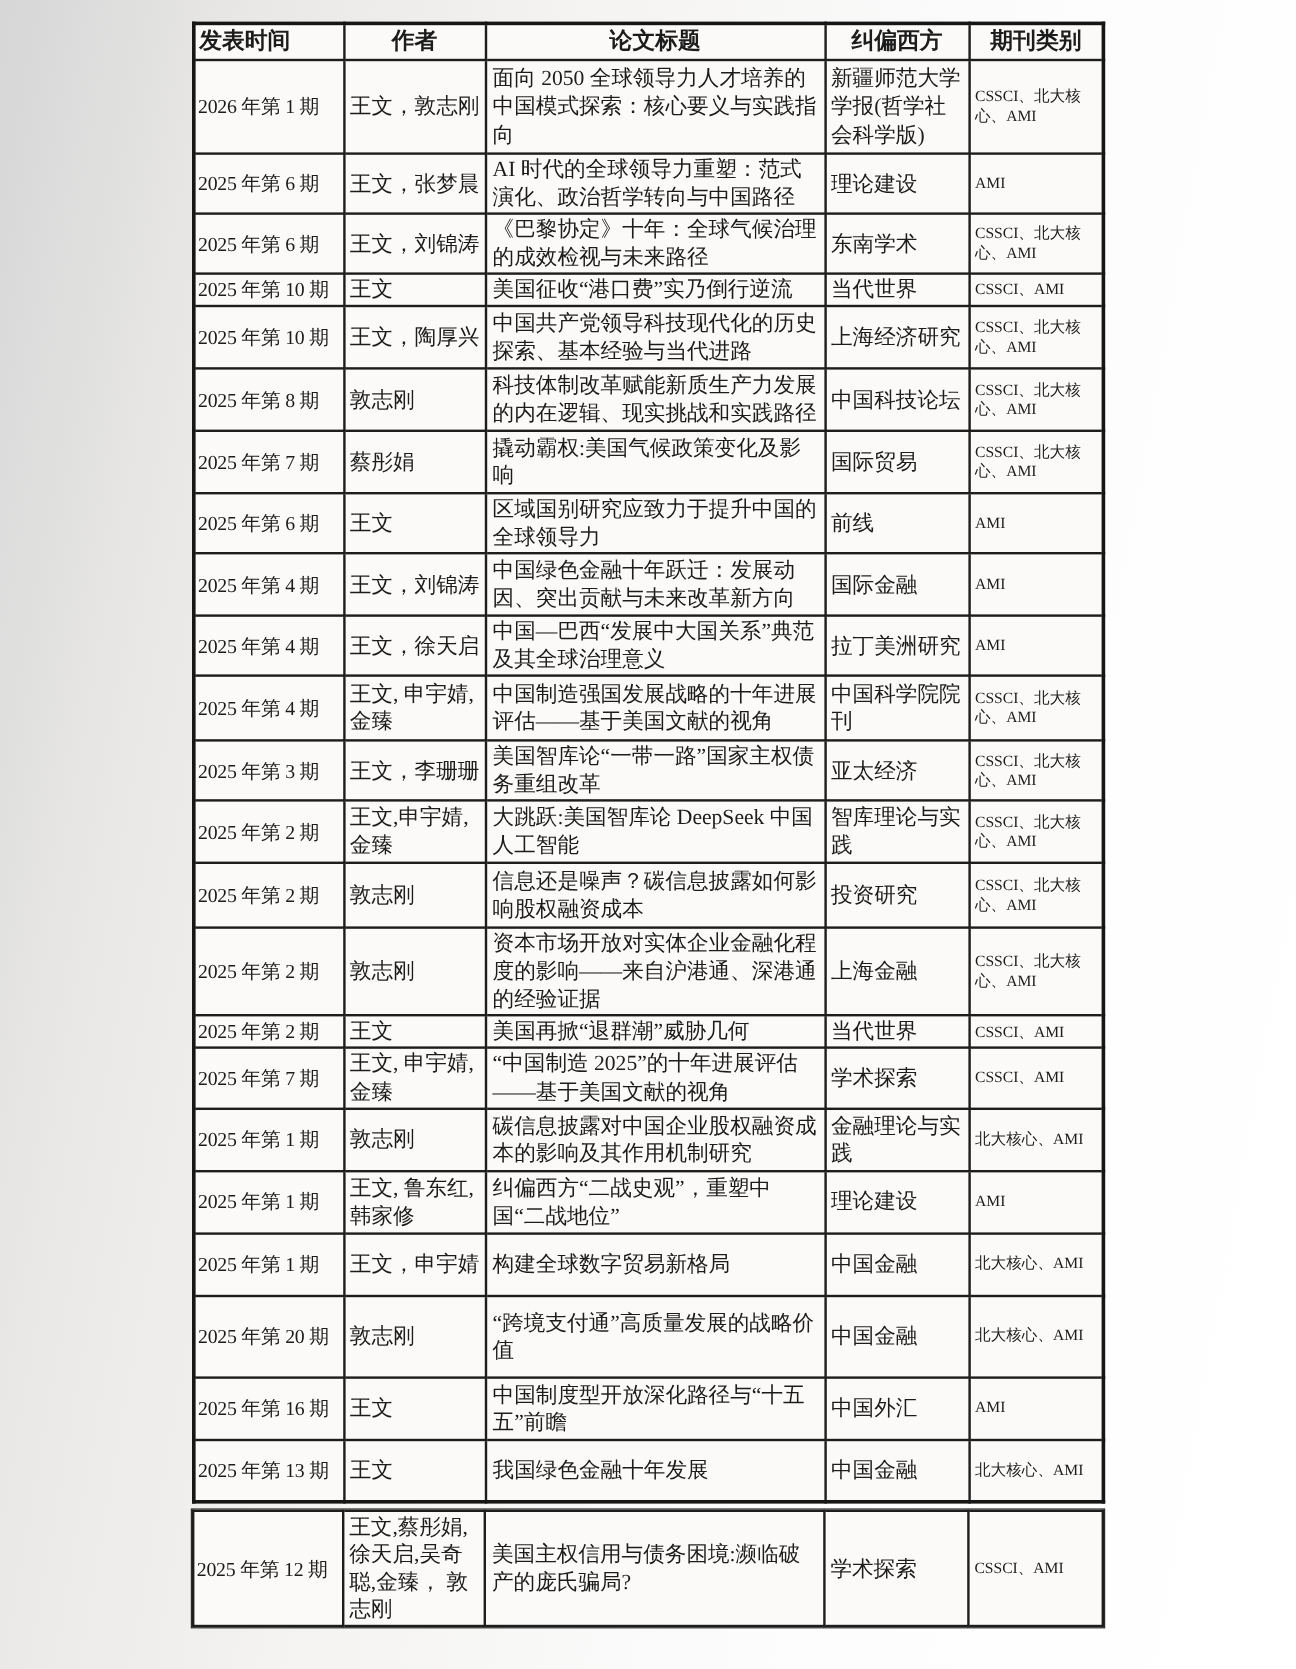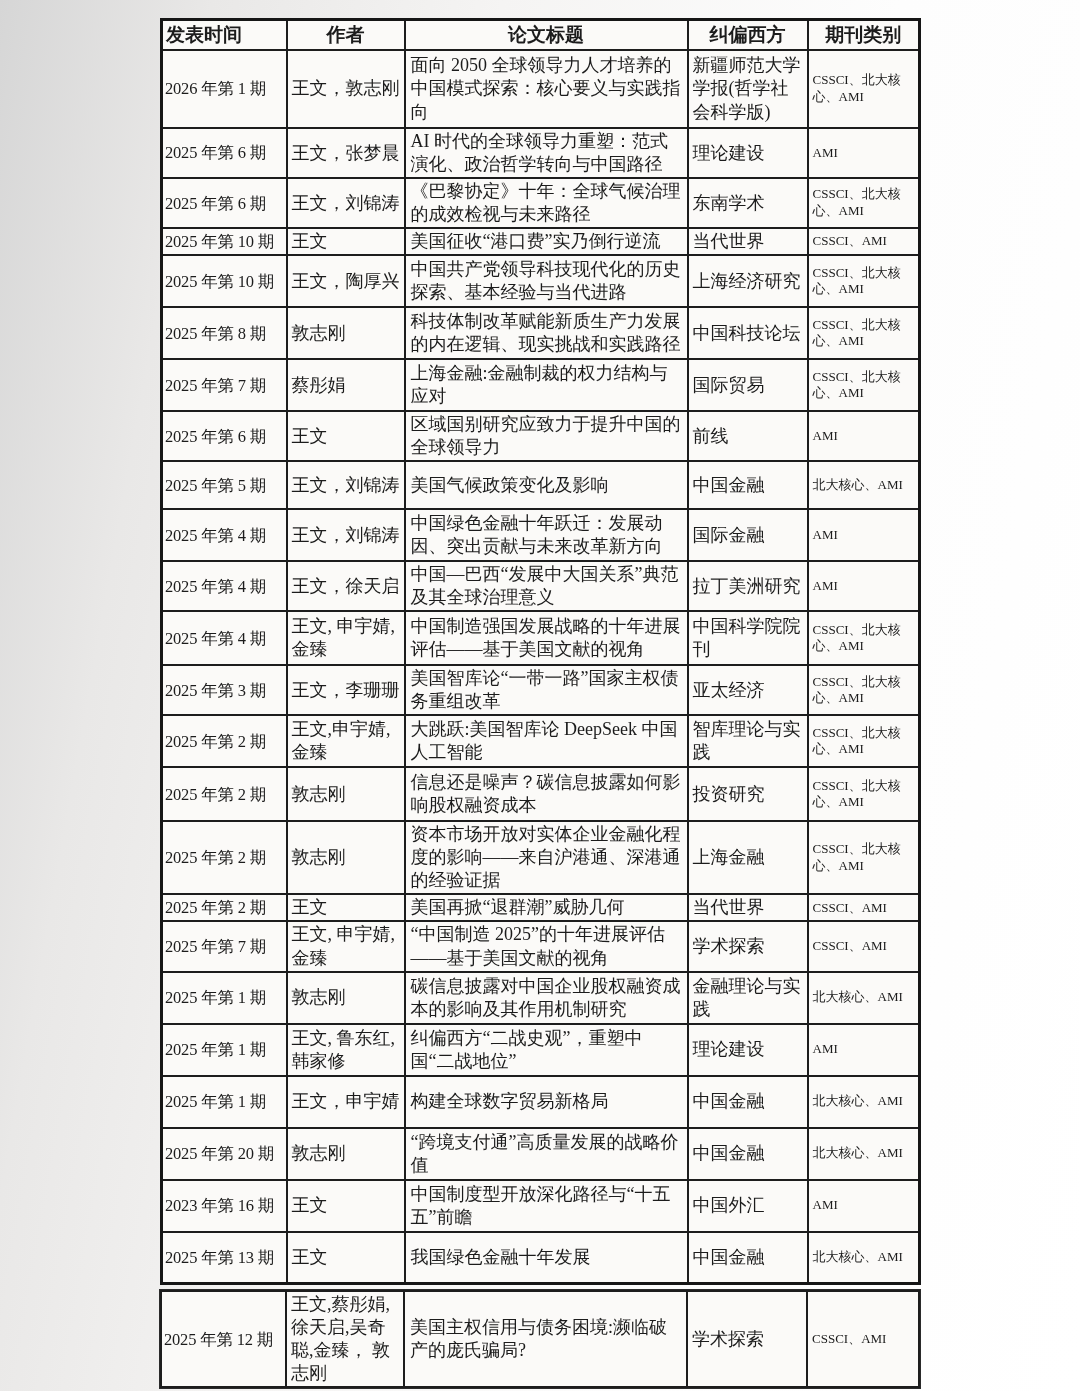--- a/index.html
+++ b/index.html
@@ -134,37 +134,30 @@
           <tr style="height: 52px;">
             <td class="d-date">2025 年第 8 期</td>
             <td class="d-authors">敦志刚</td>
             <td class="d-title">科技体制改革赋能新质生产力发展的内在逻辑、现实挑战和实践路径</td>
             <td class="d-journal">中国科技论坛</td>
             <td class="d-category">CSSCI、北大核心、AMI</td>
           </tr>
           <tr style="height: 52px;">
             <td class="d-date">2025 年第 7 期</td>
             <td class="d-authors">蔡彤娟</td>
-            <td class="d-title">上海金融:金融制裁的权力结构与应对</td>
+            <td class="d-title">撬动霸权:美国气候政策变化及影响</td>
             <td class="d-journal">国际贸易</td>
             <td class="d-category">CSSCI、北大核心、AMI</td>
           </tr>
           <tr style="height: 50px;">
             <td class="d-date">2025 年第 6 期</td>
             <td class="d-authors">王文</td>
             <td class="d-title">区域国别研究应致力于提升中国的全球领导力</td>
             <td class="d-journal">前线</td>
             <td class="d-category">AMI</td>
-          </tr>
-          <tr style="height: 48px;">
-            <td class="d-date">2025 年第 5 期</td>
-            <td class="d-authors">王文，刘锦涛</td>
-            <td class="d-title">美国气候政策变化及影响</td>
-            <td class="d-journal">中国金融</td>
-            <td class="d-category">北大核心、AMI</td>
           </tr>
           <tr style="height: 52px;">
             <td class="d-date">2025 年第 4 期</td>
             <td class="d-authors">王文，刘锦涛</td>
             <td class="d-title">中国绿色金融十年跃迁：发展动因、突出贡献与未来改革新方向</td>
             <td class="d-journal">国际金融</td>
             <td class="d-category">AMI</td>
           </tr>
           <tr style="height: 50px;">
             <td class="d-date">2025 年第 4 期</td>
@@ -236,29 +229,29 @@
             <td class="d-journal">理论建设</td>
             <td class="d-category">AMI</td>
           </tr>
           <tr style="height: 52px;">
             <td class="d-date">2025 年第 1 期</td>
             <td class="d-authors">王文，申宇婧</td>
             <td class="d-title">构建全球数字贸易新格局</td>
             <td class="d-journal">中国金融</td>
             <td class="d-category">北大核心、AMI</td>
           </tr>
-          <tr style="height: 52px;">
+          <tr style="height: 68px;">
             <td class="d-date">2025 年第 20 期</td>
             <td class="d-authors">敦志刚</td>
             <td class="d-title">“跨境支付通”高质量发展的战略价值</td>
             <td class="d-journal">中国金融</td>
             <td class="d-category">北大核心、AMI</td>
           </tr>
           <tr style="height: 52px;">
-            <td class="d-date">2023 年第 16 期</td>
+            <td class="d-date">2025 年第 16 期</td>
             <td class="d-authors">王文</td>
             <td class="d-title">中国制度型开放深化路径与“十五五”前瞻</td>
             <td class="d-journal">中国外汇</td>
             <td class="d-category">AMI</td>
           </tr>
           <tr style="height: 52px;">
             <td class="d-date">2025 年第 13 期</td>
             <td class="d-authors">王文</td>
             <td class="d-title">我国绿色金融十年发展</td>
             <td class="d-journal">中国金融</td>

